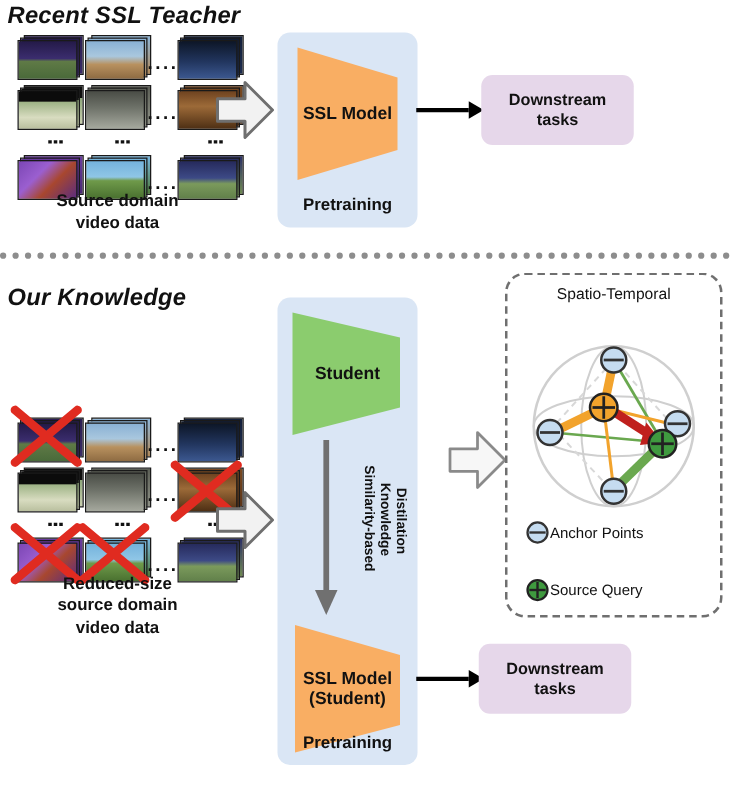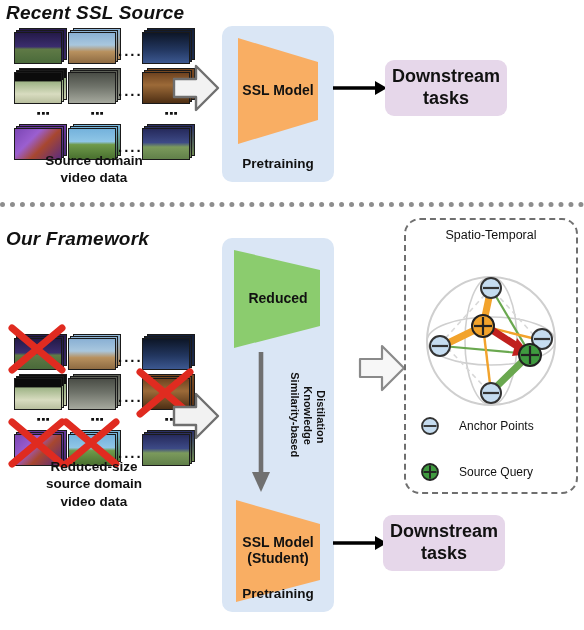--- a/index.html
+++ b/index.html
@@ -5,38 +5,38 @@
   html,body{margin:0;padding:0;background:#ffffff;}
   body{width:584px;height:630px;position:relative;overflow:hidden;
        font-family:"Liberation Sans","DejaVu Sans",sans-serif;color:#111;}
   .abs{position:absolute;}
   .panel-title{font-size:19px;font-weight:bold;font-style:italic;letter-spacing:.2px;white-space:nowrap;}
   .divider{position:absolute;left:0;width:584px;height:0;border-top:5px dotted #8d8d8d;}
   .bluebox{position:absolute;background:#dae6f5;border-radius:10px;}
   .trap-label{position:absolute;width:100%;text-align:center;font-size:14px;font-weight:bold;line-height:1.15;z-index:3;}
   .pretrain{position:absolute;width:100%;text-align:center;font-size:13.5px;font-weight:bold;}
   .downbox{position:absolute;background:#e6d7ea;border-radius:9px;display:flex;align-items:center;
-           justify-content:center;text-align:center;font-size:18px;font-weight:bold;line-height:1.2;}
+           justify-content:center;text-align:center;font-size:13px;font-weight:bold;line-height:1.2;}
   .caption{position:absolute;text-align:center;font-size:13.5px;font-weight:bold;line-height:1.28;width:180px;}
   .vidgrid{position:absolute;}
   .cellwrap{position:absolute;}
   .thumb{position:absolute;width:46px;height:30px;border:1px solid #1a1a1a;background-size:cover;overflow:hidden;}
   .ell{position:absolute;font-size:15px;font-weight:bold;letter-spacing:2px;color:#111;}
   .vell{position:absolute;font-size:15px;font-weight:bold;color:#111;writing-mode:vertical-rl;letter-spacing:1px;}
   .dashbox{position:absolute;border:2.5px dashed #6f6f6f;border-radius:16px;background:#fff;}
   .sphere-title{position:absolute;width:100%;text-align:center;font-size:12.5px;line-height:1.25;}
-  .legend-row{position:absolute;display:flex;align-items:center;gap:19px;font-size:12px;}
+  .legend-row{position:absolute;display:flex;align-items:center;gap:0;font-size:12px;}
   .vtext{position:absolute;writing-mode:vertical-rl;font-size:11px;font-weight:bold;line-height:1.35;
          text-align:center;white-space:pre;}
   svg{display:block;overflow:visible;}
 </style>
 </head>
 <body>
 
-<div class="panel-title abs" style="left:6px;top:2px;">Recent SSL Source</div>
+<div class="panel-title abs" style="left:6px;top:2px;">Recent SSL Teacher</div>
 
 <div class="vidgrid" style="left:14px;top:32px;width:160px;height:110px;">
 
   <div class="cellwrap" style="left:0px;top:0px;">
     <div class="thumb" style="left:5px;top:-4px;background:linear-gradient(180deg,#2a1d52,#3a2a66);"></div>
     <div class="thumb" style="left:2px;top:-2px;background:linear-gradient(180deg,#241a4a,#33265e);"></div>
     <div class="thumb" style="left:0px;top:0px;background:linear-gradient(180deg,#241a48 0%,#3b2d6e 46%,#5f7a46 54%,#4a6a3a 100%);"></div>
   </div>
   <div class="cellwrap" style="left:54px;top:0px;">
     <div class="thumb" style="left:5px;top:-4px;background:linear-gradient(180deg,#8fb6d8,#b08a5c);"></div>
@@ -113,21 +113,21 @@
 
 <div class="downbox" style="left:385px;top:60px;width:122px;height:56px;">
   <div>
     <div>Downstream</div>
     <div>tasks</div>
   </div>
 </div>
 
 <div class="divider" style="top:202px;"></div>
 
-<div class="panel-title abs" style="left:6px;top:228px;">Our Framework</div>
+<div class="panel-title abs" style="left:6px;top:228px;">Our Knowledge</div>
 
 <div class="vidgrid" style="left:14px;top:338px;width:160px;height:110px;">
 
   <div class="cellwrap" style="left:0px;top:0px;">
     <div class="thumb" style="left:5px;top:-4px;background:linear-gradient(180deg,#2a1d52,#3a2a66);"></div>
     <div class="thumb" style="left:2px;top:-2px;background:linear-gradient(180deg,#241a4a,#33265e);"></div>
     <div class="thumb" style="left:0px;top:0px;background:linear-gradient(180deg,#241a48 0%,#3b2d6e 46%,#5f7a46 54%,#4a6a3a 100%);"></div>
     <svg style="position:absolute;left:-8px;top:-16px;" width="62" height="54" viewBox="0 0 62 54">
       <path d="M6,6 L56,48 M56,6 L6,48" stroke="#e02b20" stroke-width="7" stroke-linecap="round"></path>
     </svg>
@@ -199,21 +199,21 @@
 </div>
 
 <svg class="abs" style="left:172px;top:390px;" width="48" height="52" viewBox="0 0 48 52">
   <path d="M2,17 L24,17 L24,4 L46,26 L24,48 L24,35 L2,35 Z" fill="#f2f2f2" stroke="#6f6f6f" stroke-width="2.4" stroke-linejoin="round"></path>
 </svg>
 
 <div class="bluebox" style="left:222px;top:238px;width:112px;height:374px;">
   <svg style="position:absolute;left:8px;top:8px;" width="96" height="106" viewBox="0 0 96 106">
     <path d="M4,4 L90,24 L90,80 L4,102 Z" fill="#8bcc6e"></path>
   </svg>
-  <div class="trap-label" style="left:0;top:52px;">Reduced</div>
+  <div class="trap-label" style="left:0;top:52px;">Student</div>
 
   <svg style="position:absolute;left:28px;top:114px;" width="22" height="142" viewBox="0 0 22 142">
     <line x1="11" y1="0" x2="11" y2="122" stroke="#707070" stroke-width="4.6"></line>
     <path d="M2,120 L20,120 L11,140 Z" fill="#707070"></path>
   </svg>
   <div class="vtext" style="left:50px;top:122px;">
     <span>Similarity-based</span>
   </div>
   <div class="vtext" style="left:63px;top:136px;">
     <span>Knowledge</span>

